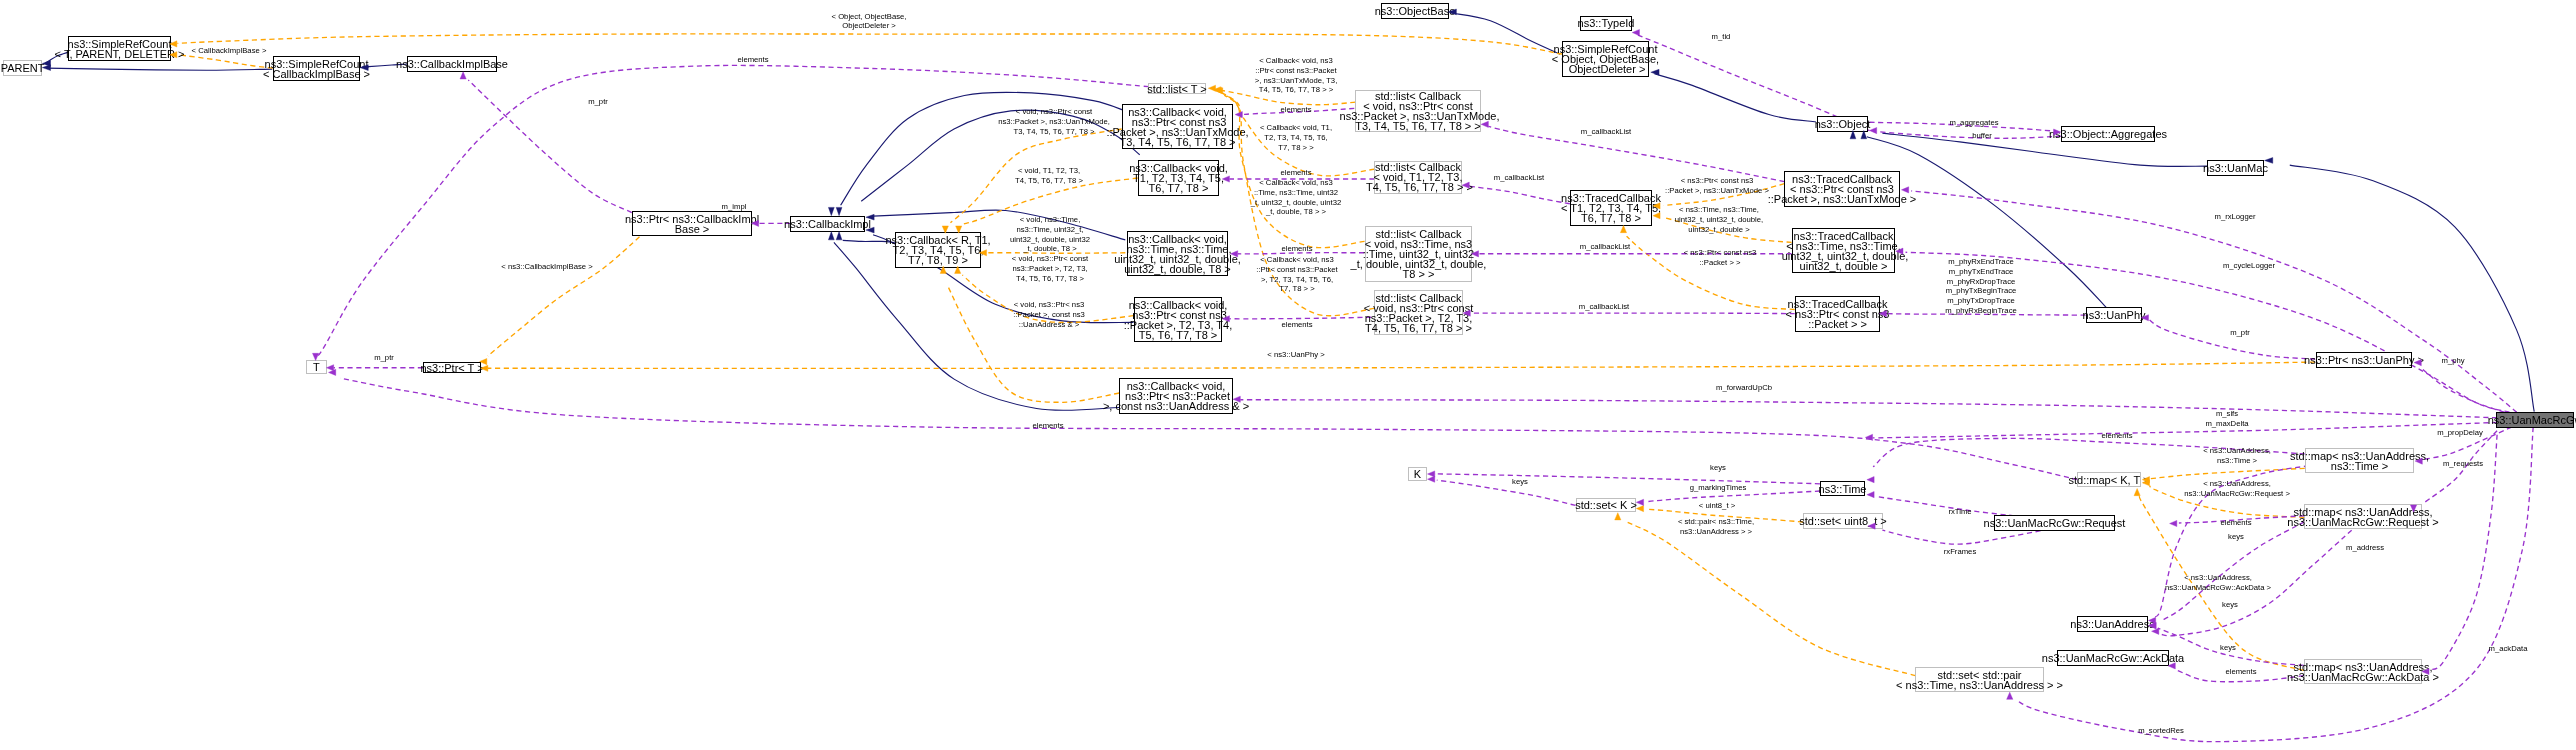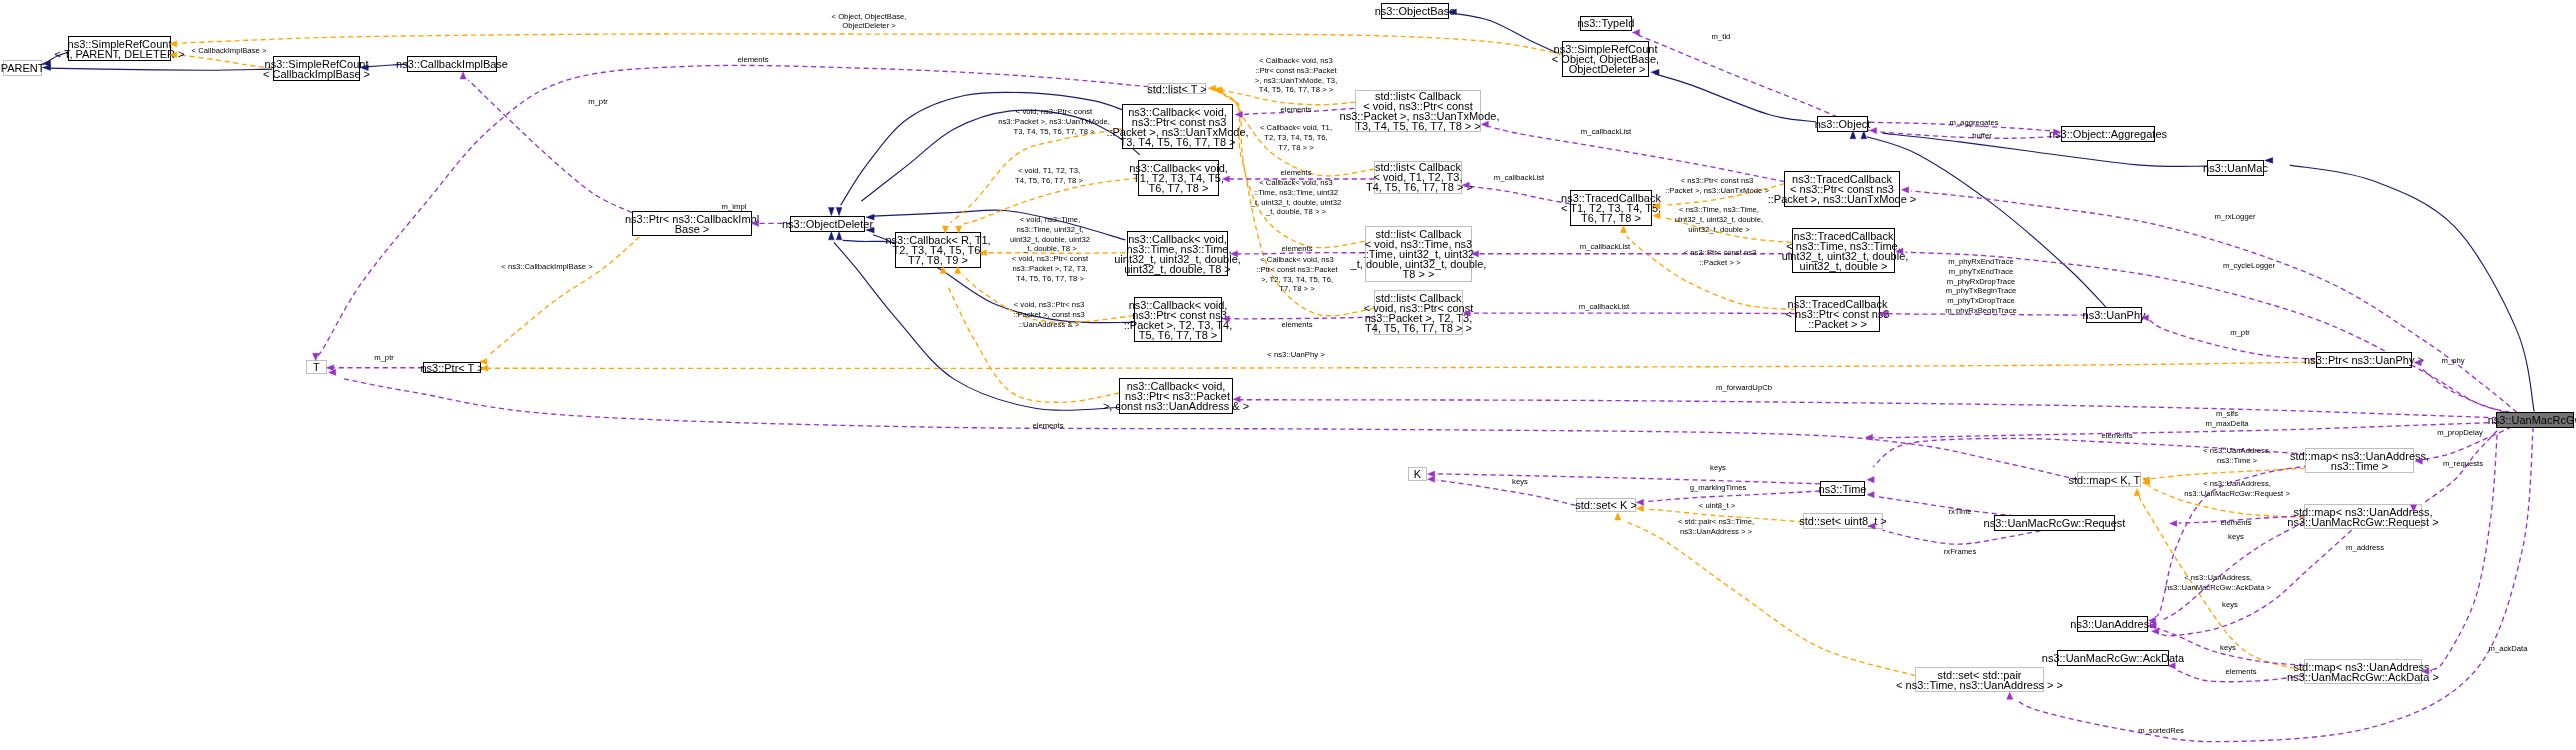--- a/index.html
+++ b/index.html
@@ -116,21 +116,21 @@
       <span class="lbl">T</span>
     </div>
 <div class="node b-dark" style="left:423px;top:362px;width:58px;height:11.3px">
       <span class="lbl">ns3::Ptr&lt; T &gt;</span>
     </div>
 <div class="node b-dark" style="left:632px;top:211px;width:120px;height:25px">
       <span class="lbl">ns3::Ptr&lt; ns3::CallbackImpl
 Base &gt;</span>
     </div>
 <div class="node b-dark" style="left:790px;top:216px;width:75px;height:15.5px">
-      <span class="lbl">ns3::ObjectDeleter</span>
+      <span class="lbl">ns3::CallbackImpl</span>
     </div>
 <div class="node b-dark" style="left:895px;top:232px;width:86px;height:36px">
       <span class="lbl">ns3::Callback&lt; R, T1,
 T2, T3, T4, T5, T6,
 T7, T8, T9 &gt;</span>
     </div>
 <div class="node b-dark" style="left:1122px;top:104px;width:111px;height:45px">
       <span class="lbl">ns3::Callback&lt; void,
  ns3::Ptr&lt; const ns3
 ::Packet &gt;, ns3::UanTxMode,

